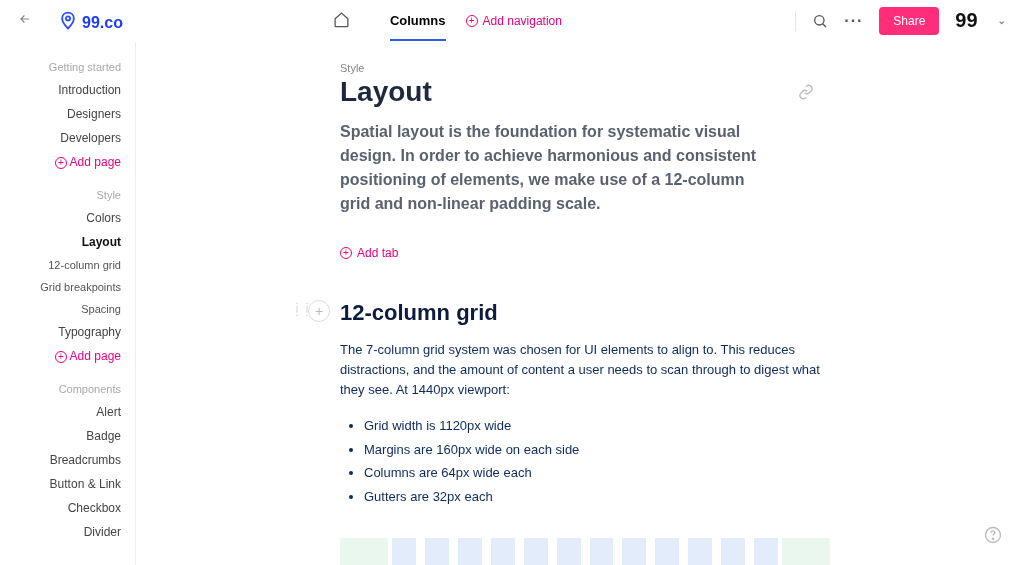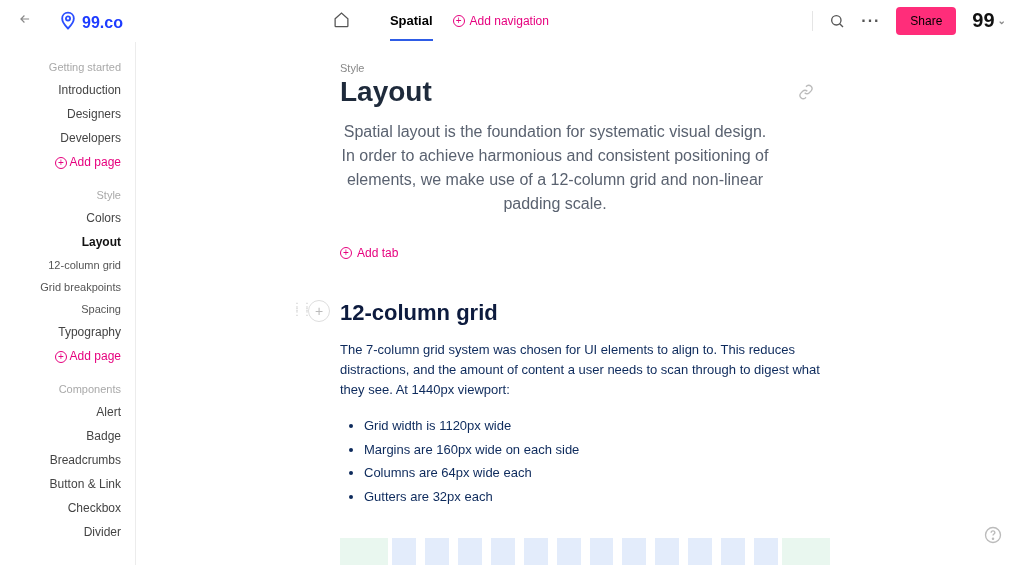--- a/index.html
+++ b/index.html
@@ -8,38 +8,38 @@
     .topbar { display: flex; align-items: center; height: 42px; padding: 0 18px; border-bottom: 1px solid #fff; }
     .back-btn { width: 20px; color: #888; cursor: pointer; }
     .logo { display: flex; align-items: flex-end; margin-left: 20px; color: #1e3cff; font-weight: 700; font-size: 16px; }
     .logo svg { margin-right: 4px; }
     .home-icon { margin-left: 210px; color: #555; cursor: pointer; }
     .tab-product { margin-left: 40px; font-weight: 700; font-size: 13px; color: #000; border-bottom: 2px solid #2e5ce6; padding: 12px 0 11px; cursor: pointer; }
     .add-nav { margin-left: 20px; color: #e6007e; font-size: 12px; display: flex; align-items: center; gap: 5px; cursor: pointer; }
     .topbar-right { margin-left: auto; display: flex; align-items: center; gap: 16px; }
     .divider-v { width: 1px; height: 20px; background: #e5e5e5; }
     .icon-btn { color: #555; cursor: pointer; display: flex; }
-    .share-btn { background: #ff2d7a; color: #000000; font-size: 12px; font-weight: 500; padding: 7px 14px; border-radius: 4px; cursor: pointer; }
-    .avatar { font-size: 20px; font-weight: 700; color: #111; display:flex; align-items:center; gap:3px; cursor:pointer;}
+    .share-btn { background: #ff2d7a; color: #ffffff; font-size: 12px; font-weight: 500; padding: 7px 14px; border-radius: 4px; cursor: pointer; }
+    .avatar { font-size: 20px; font-weight: 700; color: #111; display:flex; align-items:center; gap:20px; cursor:pointer;}
     .chev { font-size: 10px; color:#888; }
     
     .body { display: flex; height: calc(100vh - 42px); }
     
     .sidebar { width: 136px; padding: 14px 0 0 0; border-right: 1px solid #ececec; display:flex; flex-direction:column; font-size: 12px; align-items: flex-end; }
     .sb-cat { color: #a9a9a9; padding: 5px 14px; font-size: 11px; }
     .sb-item { color: #444; padding: 5px 14px 5px 28px; cursor: pointer; }
     .sb-item.active { font-weight: 700; color: #111; }
     .sb-sub { padding-left: 40px; color: #555; font-size: 11px; }
     .sb-add { color: #e6007e; }
     
     .main { flex: 1; overflow-y: auto; padding: 20px 0 40px; position: relative; }
     .content { width: 645px; margin-left: 204px; }
     .kicker { font-size: 11px; color: #888; }
     .h1 { font-size: 28px; font-weight: 700; margin: 2px 0 12px; }
-    .intro { font-size: 16px; color: #5a6270; line-height: 1.5; max-width: 430px; font-weight:400;text-align:center;}
+    .intro { font-size: 16px; color: #5a6270; line-height: 1.5; max-width: 430px; font-weight:700;}
     .add-tab { margin-top: 30px; color: #e6007e; font-size: 12px; display:flex; align-items:center; gap:5px; cursor:pointer;}
     
     .link-icon { position: absolute; right: 210px; top: 42px; color: #bbb; cursor:pointer;}
     
     .section { margin-top: 40px; position: relative; }
     .add-block { position: absolute; left: -32px; top: 0; width: 22px; height: 22px; border: 1px solid #ddd; border-radius: 50%; display:flex; align-items:center; justify-content:center; color:#bbb; font-size:14px; cursor:pointer;}
     .drag-dots { position:absolute; left:-48px; top:4px; color:#ccc; font-size:10px; letter-spacing:0px; line-height:5px;}
     .h2 { font-size: 22px; font-weight: 700; color: #0d1b3e; }
     .body-text { margin-top: 14px; font-size: 13px; color: #0d2a5c; line-height: 1.55; max-width: 480px; }
     .bullets { margin: 14px 0 0 24px; font-size: 13px; color: #0d2a5c; line-height: 1.8; }
@@ -69,21 +69,21 @@
         <path d="M12 2C8 2 5 5 5 9c0 5 7 12 7 12s7-7 7-12c0-4-3-7-7-7z"></path>
         <circle cx="12" cy="9" r="2.5"></circle>
       </svg>
     <span>99.co</span>
   </div>
   <div class="home-icon">
     <svg width="17" height="17" viewBox="0 0 24 24" fill="none" stroke="currentColor" stroke-width="1.8">
         <path d="M3 11l9-8 9 8v10a1 1 0 01-1 1H4a1 1 0 01-1-1V11z"></path>
       </svg>
   </div>
-  <div class="tab-product">Spatial</div>
+  <div class="tab-product">Columns</div>
   <div class="add-nav">
     <span class="plus-circle">+</span>
     <span>Add navigation</span>
   </div>
   <div class="topbar-right">
     <div class="divider-v"></div>
     <div class="icon-btn">
       <svg width="16" height="16" viewBox="0 0 24 24" fill="none" stroke="currentColor" stroke-width="2">
           <circle cx="11" cy="11" r="7"></circle>
           <path d="M21 21l-5-5"></path>

